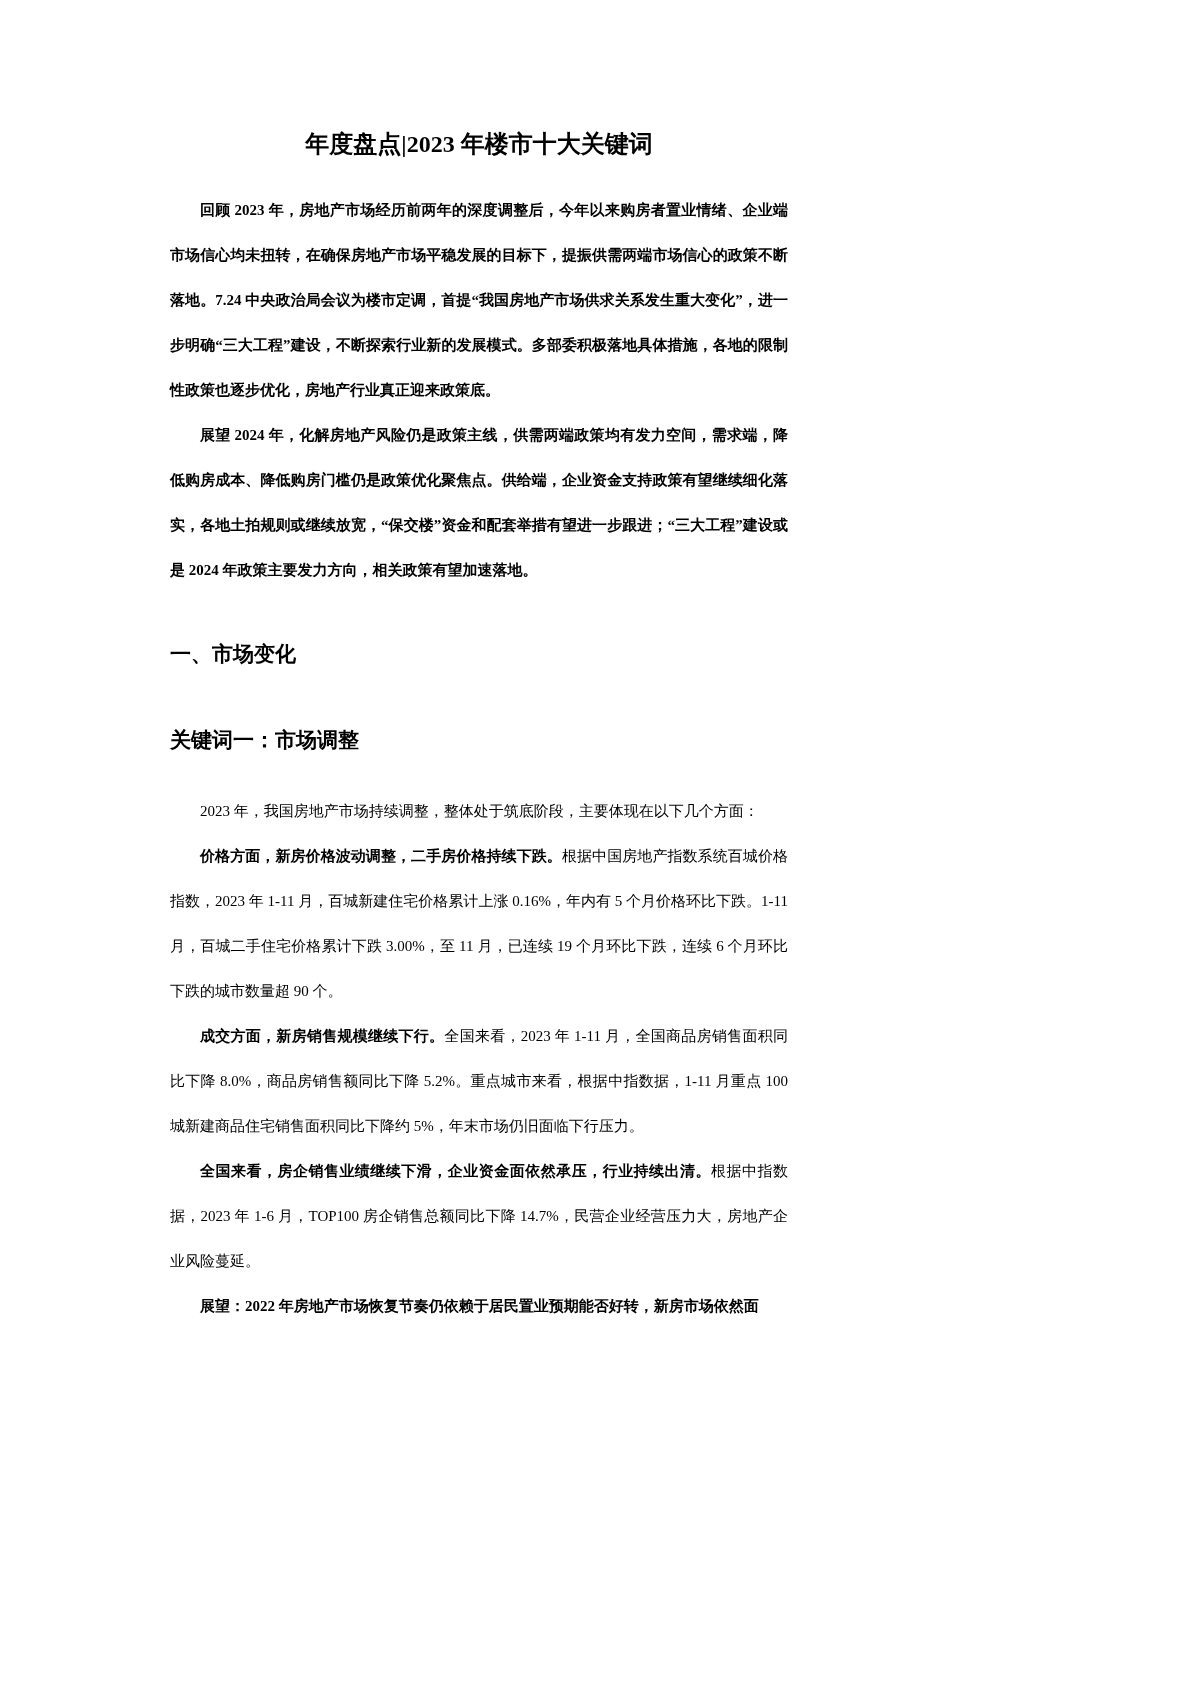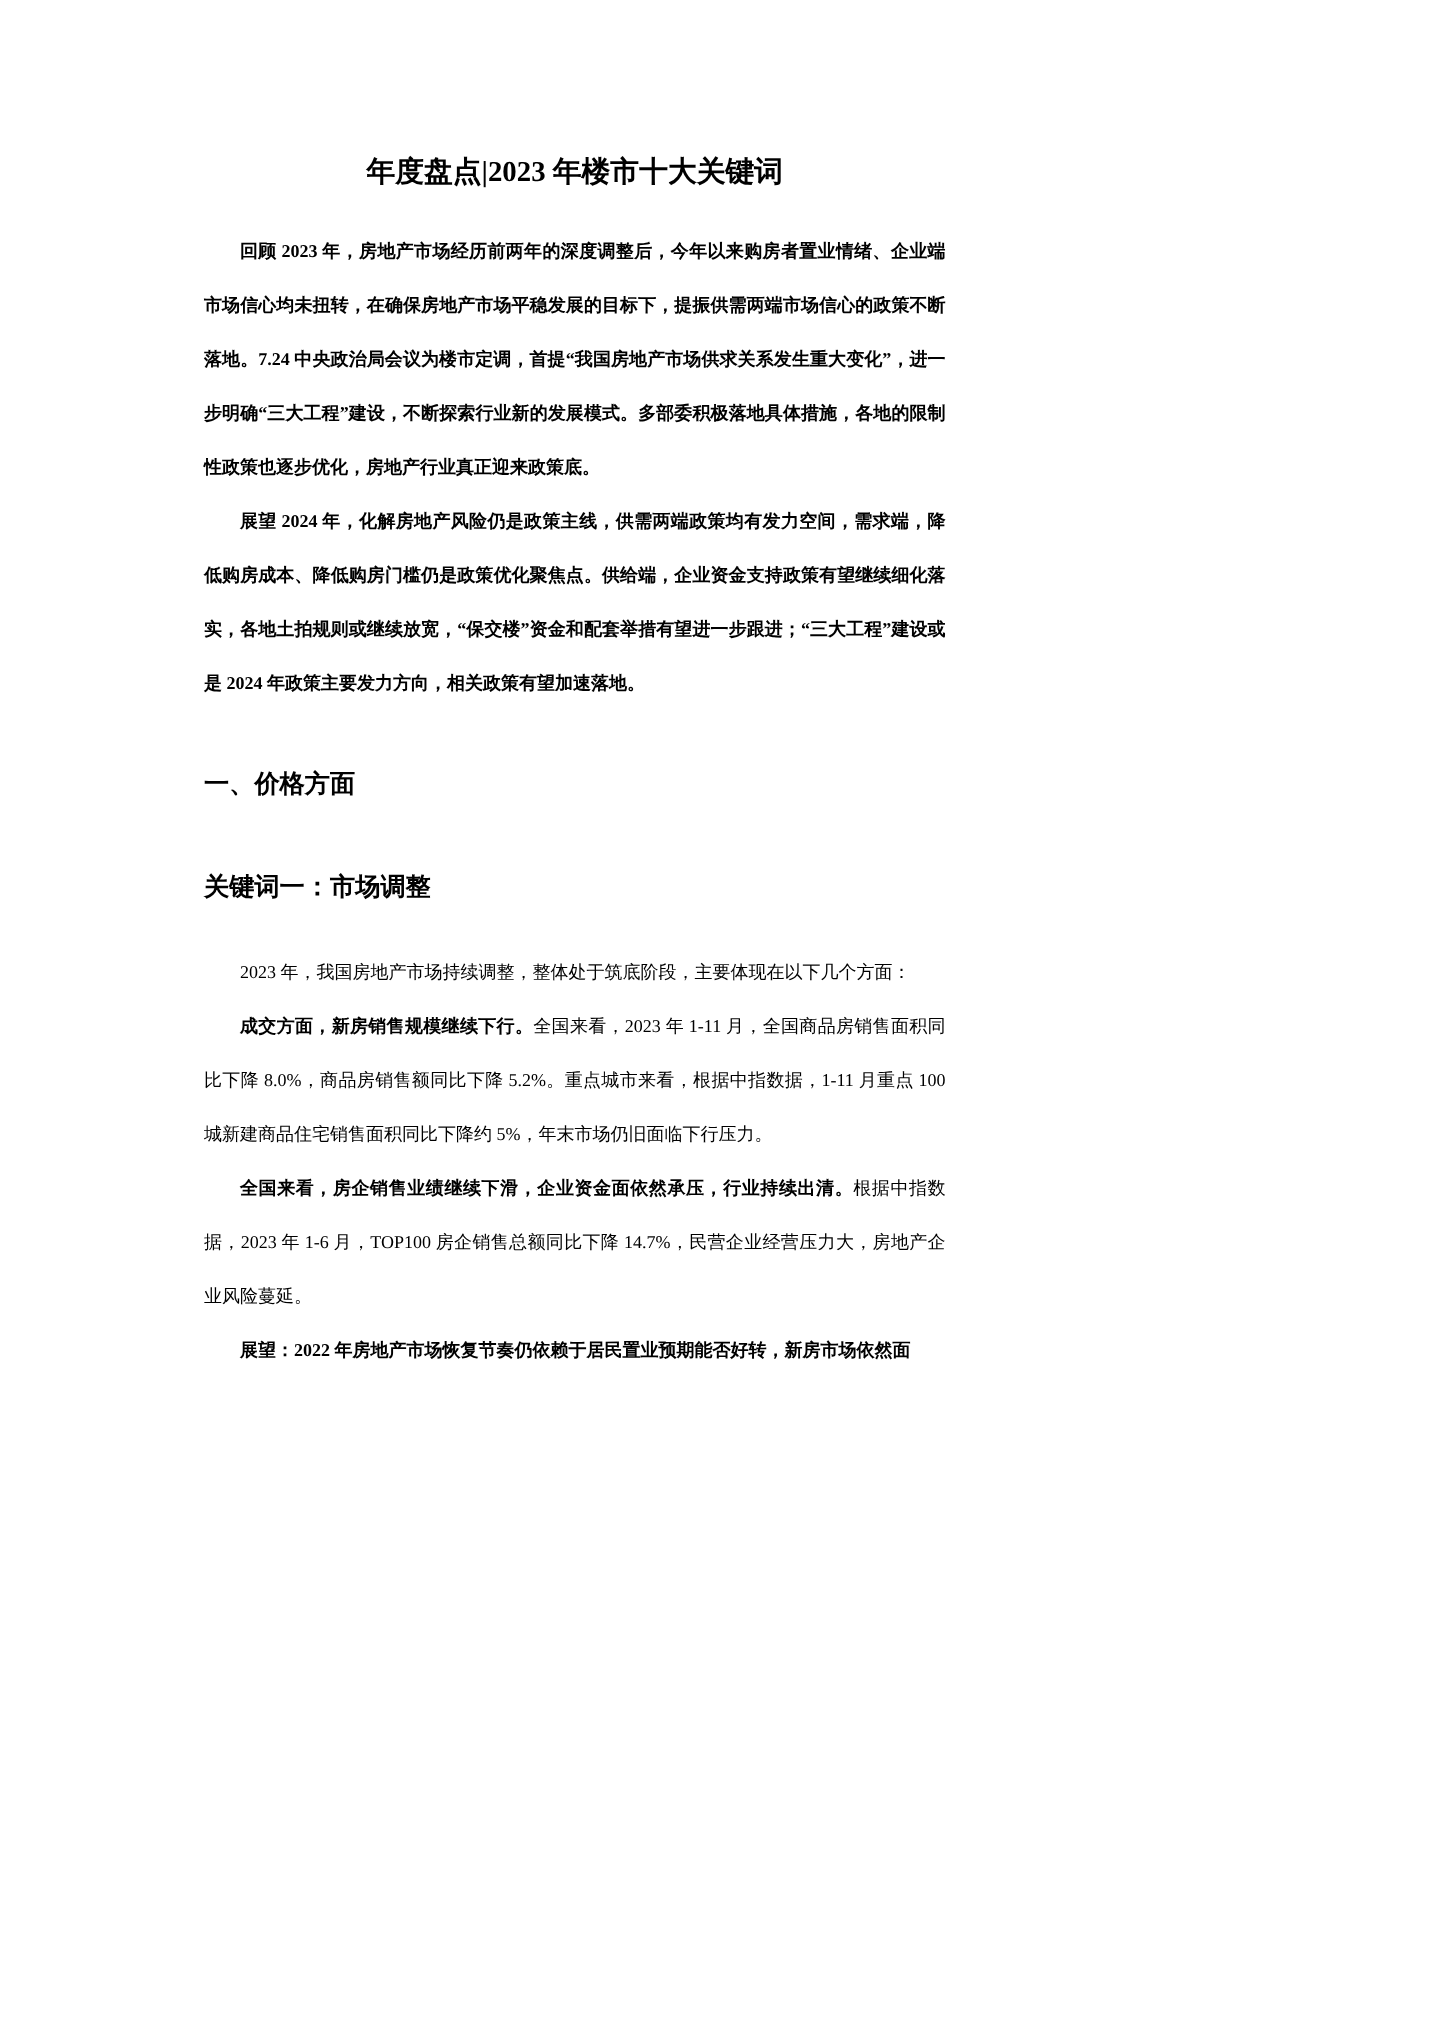--- a/index.html
+++ b/index.html
@@ -56,20 +56,21 @@
   }
 </style>
 </head>
 <body>
 
 <div class="page">
   <div id="doc">
       <h1 class="doc-title">年度盘点|2023 年楼市十大关键词</h1>
       <p class="doc-para"><span class="bold">回顾 2023 年，房地产市场经历前两年的深度调整后，今年以来购房者置业情绪、企业端市场信心均未扭转，在确保房地产市场平稳发展的目标下，提振供需两端市场信心的政策不断落地。7.24 中央政治局会议为楼市定调，首提“我国房地产市场供求关系发生重大变化”，进一步明确“三大工程”建设，不断探索行业新的发展模式。多部委积极落地具体措施，各地的限制性政策也逐步优化，房地产行业真正迎来政策底。</span></p>
       <p class="doc-para"><span class="bold">展望 2024 年，化解房地产风险仍是政策主线，供需两端政策均有发力空间，需求端，降低购房成本、降低购房门槛仍是政策优化聚焦点。供给端，企业资金支持政策有望继续细化落实，各地土拍规则或继续放宽，“保交楼”资金和配套举措有望进一步跟进；“三大工程”建设或是 2024 年政策主要发力方向，相关政策有望加速落地。</span></p>
-      <h2 class="doc-heading">一、价格方面</h2>
+      <h2 class="doc-heading">一、市场变化</h2>
       <h3 class="doc-subheading">关键词一：市场调整</h3>
       <p class="doc-para"><span>2023 年，我国房地产市场持续调整，整体处于筑底阶段，主要体现在以下几个方面：</span></p>
+      <p class="doc-para"><span class="bold">价格方面，新房价格波动调整，二手房价格持续下跌。</span><span>根据中国房地产指数系统百城价格指数，2023 年 1-11 月，百城新建住宅价格累计上涨 0.16%，年内有 5 个月价格环比下跌。1-11 月，百城二手住宅价格累计下跌 3.00%，至 11 月，已连续 19 个月环比下跌，连续 6 个月环比下跌的城市数量超 90 个。</span></p>
       <p class="doc-para"><span class="bold">成交方面，新房销售规模继续下行。</span><span>全国来看，2023 年 1-11 月，全国商品房销售面积同比下降 8.0%，商品房销售额同比下降 5.2%。重点城市来看，根据中指数据，1-11 月重点 100 城新建商品住宅销售面积同比下降约 5%，年末市场仍旧面临下行压力。</span></p>
       <p class="doc-para"><span class="bold">全国来看，房企销售业绩继续下滑，企业资金面依然承压，行业持续出清。</span><span>根据中指数据，2023 年 1-6 月，TOP100 房企销售总额同比下降 14.7%，民营企业经营压力大，房地产企业风险蔓延。</span></p>
       <p class="doc-para"><span class="bold">展望：2022 年房地产市场恢复节奏仍依赖于居民置业预期能否好转，新房市场依然面</span></p>
     </div>
 </div>
 
 </body></html>

